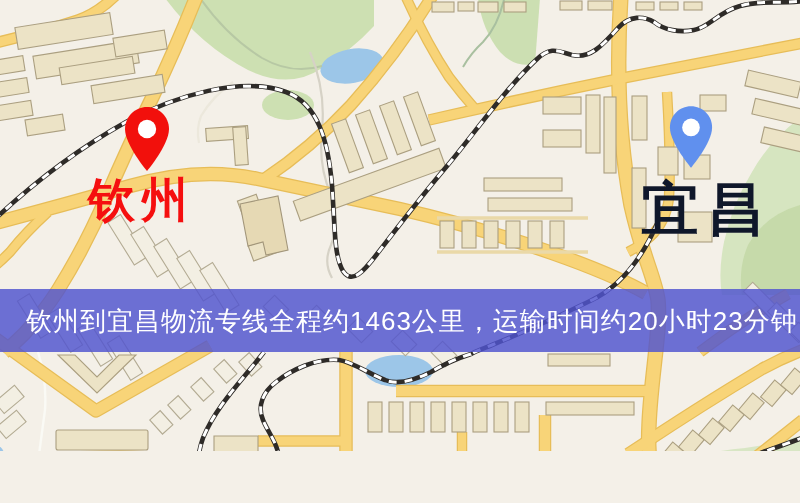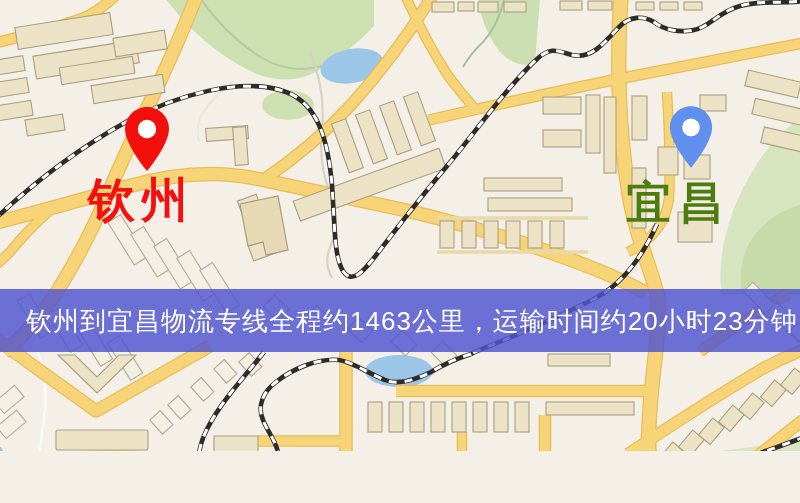--- a/index.html
+++ b/index.html
@@ -16,21 +16,21 @@
   .bld-pale{fill:#f3efe3;stroke:#b3ab93;stroke-width:1.1;}
   .bld-dark{fill:#e6d9b4;stroke:#a2967a;stroke-width:1.1;}
   .grn{fill:#cde0b2;}
   .wtr{fill:#9cc6e8;}
   
   .pin{position:absolute;pointer-events:auto;}
   .pin svg{display:block;}
   .map-label{position:absolute;font-weight:800;line-height:1;
              text-shadow:0 0 1px rgba(255,255,255,.25);white-space:nowrap;}
   .origin-label{left:88px;top:176px;font-size:47px;letter-spacing:6px;color:#f50f0f;}
-  .dest-label{left:626px;top:180px;font-size:45px;letter-spacing:8px;color:#4d7c0f;}
+  .dest-label{left:641px;top:180px;font-size:58px;letter-spacing:8px;color:#0f172a;}
   
   .banner{position:absolute;left:0;top:289px;width:800px;height:63px;
           background:rgba(80,84,207,0.83);display:flex;align-items:center;
           box-sizing:border-box;padding:2px 10px 0 26px;}
   .banner span{color:#ffffff;font-size:26px;font-weight:500;letter-spacing:1px;
                white-space:nowrap;}
 </style>
 </head>
 <body>
 

